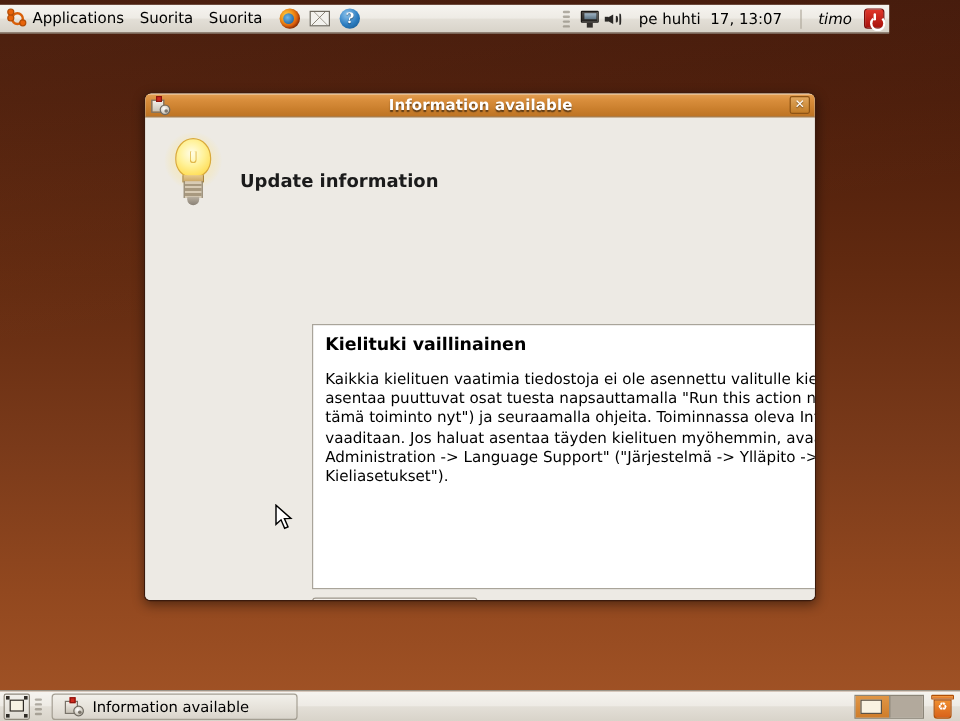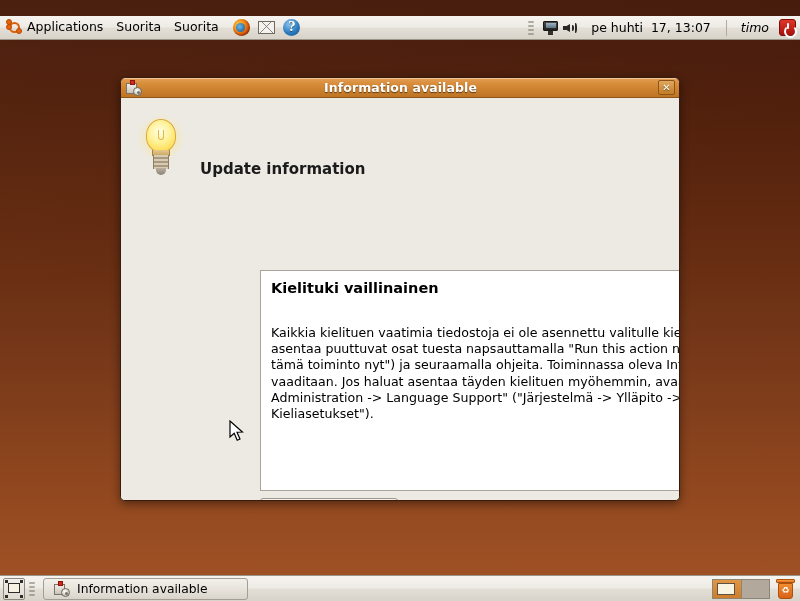--- a/index.html
+++ b/index.html
@@ -13,21 +13,21 @@
   #screen {
     position: relative;
     width: 800px; height: 601px;
     background:
       linear-gradient(170deg, rgba(255,180,120,0.05) 0%, rgba(0,0,0,0) 40%),
       linear-gradient(to bottom, #42180a 0%, #4c1d0b 14%, #622a10 38%, #7a3a1a 62%, #92481f 82%, #a35426 100%);
   }
 
   
   #top-panel {
-    position: absolute; left: 0; top: 16px; width: 800px; height: 24px;
+    position: absolute; left: 0; top: 4px; width: 741px; height: 24px;
     background: linear-gradient(to bottom, #f6f4f0 0%, #eeebe5 48%, #e3dfd7 52%, #d8d3c9 100%);
     border-bottom: 1px solid #9b9488;
     display: flex; align-items: center;
     font-size: 12.5px; color: #000;
   }
   .panel-menu {
     padding: 2px 7px 3px 6px;
     display: flex; align-items: center; gap: 5px;
     height: 22px; line-height: 18px;
     cursor: default;
@@ -147,21 +147,21 @@
     border:1px solid #8d5415; border-radius:2px;
     display:flex; align-items:center; justify-content:center;
     color:#fff; font-size:10px; font-weight:bold; line-height:1;
     text-shadow:0 1px 1px rgba(0,0,0,.5);
     margin-right:1px;
   }
 
   #dialog-body { position:relative; height:403px; background:#edeae4; }
 
   
-  #header-row { display:flex; align-items:flex-end; padding:9px 0 0 18px; height:80px; }
+  #header-row { display:flex; align-items:center; padding:9px 0 0 18px; height:80px; }
   .bulb { width:44px; height:62px; position:relative; flex:none; }
   .bulb .glow { position:absolute; left:-2px; top:-2px; width:48px; height:48px; border-radius:50%;
     background: radial-gradient(circle, rgba(255,226,120,0.55) 0%, rgba(255,226,120,0.18) 55%, rgba(255,226,120,0) 72%); }
   .bulb .glass { position:absolute; left:7px; top:3px; width:30px; height:33px;
     border-radius:50% 50% 45% 45%;
     background: radial-gradient(circle at 45% 38%, #fffde8 0%, #fff29a 42%, #ffe05e 75%, #e8b93c 100%);
     border:1.5px solid #d9a93a; }
   .bulb .fil { position:absolute; left:19px; top:14px; width:6px; height:10px;
     border:1.5px solid #e0b84a; border-top:none; border-radius:0 0 4px 4px; }
   .bulb .neck { position:absolute; left:13px; top:34px; width:18px; height:6px;
@@ -177,21 +177,21 @@
     font-size:15px; font-weight:bold; color:#1b1b1b;
   }
 
   
   #textview {
     position:absolute; left:139px; top:172px; width:521px; height:221px;
     background:#ffffff; border:1px solid #a9a49a;
     padding:9px 10px 0 10px;
     overflow:hidden;
   }
-  #tv-title { font-size:14.5px; font-weight:bold; color:#000; margin-bottom:29px; }
+  #tv-title { font-size:14.5px; font-weight:bold; color:#000; margin-bottom:12px; }
   #tv-body { font-size:12.6px; color:#000; line-height:16.2px; }
 
   
   #run-btn {
     position:absolute; left:139px; top:400px; width:138px; height:25px;
     background: linear-gradient(to bottom,#f4f2ee 0%,#e9e6e0 52%,#dedad3 100%);
     border:1px solid #9d978c; border-radius:3px;
     font-size:12.5px; color:#000;
     display:flex; align-items:center; justify-content:center;
   }

